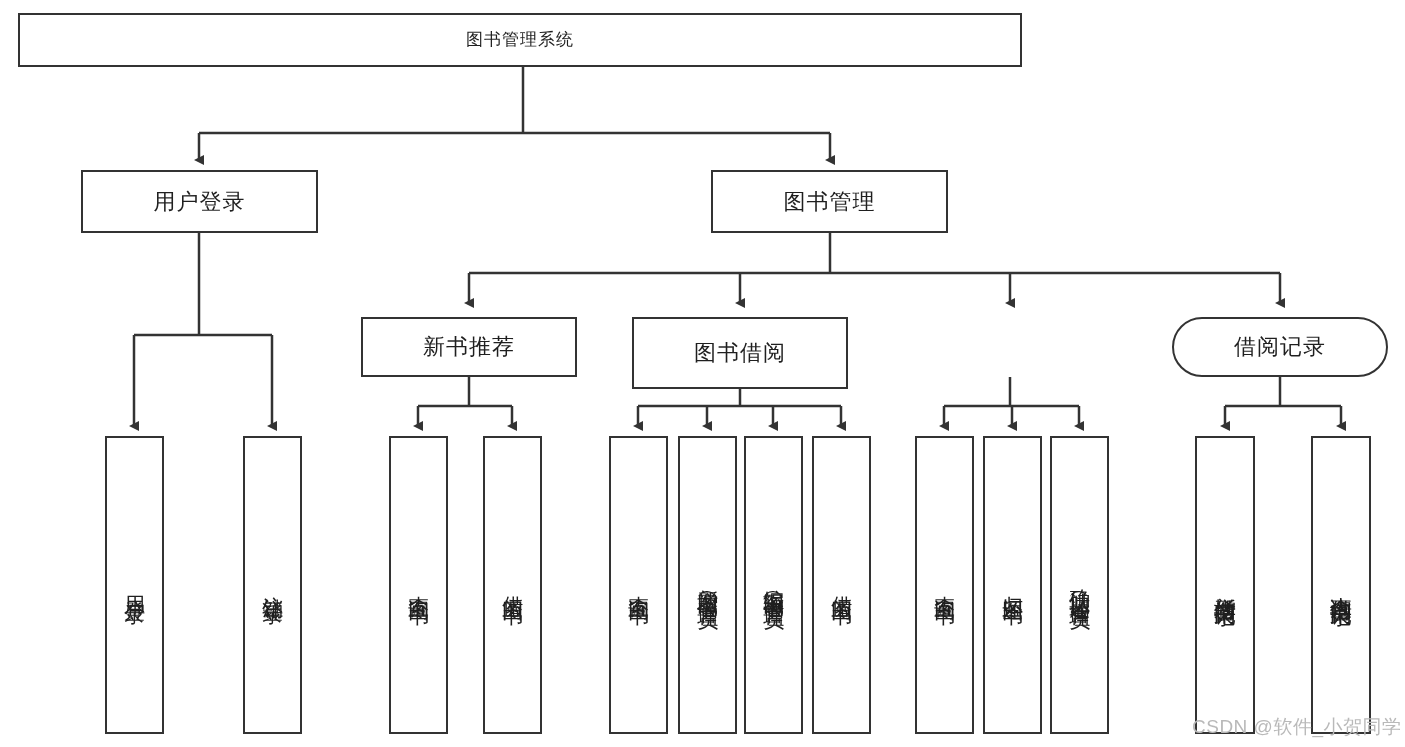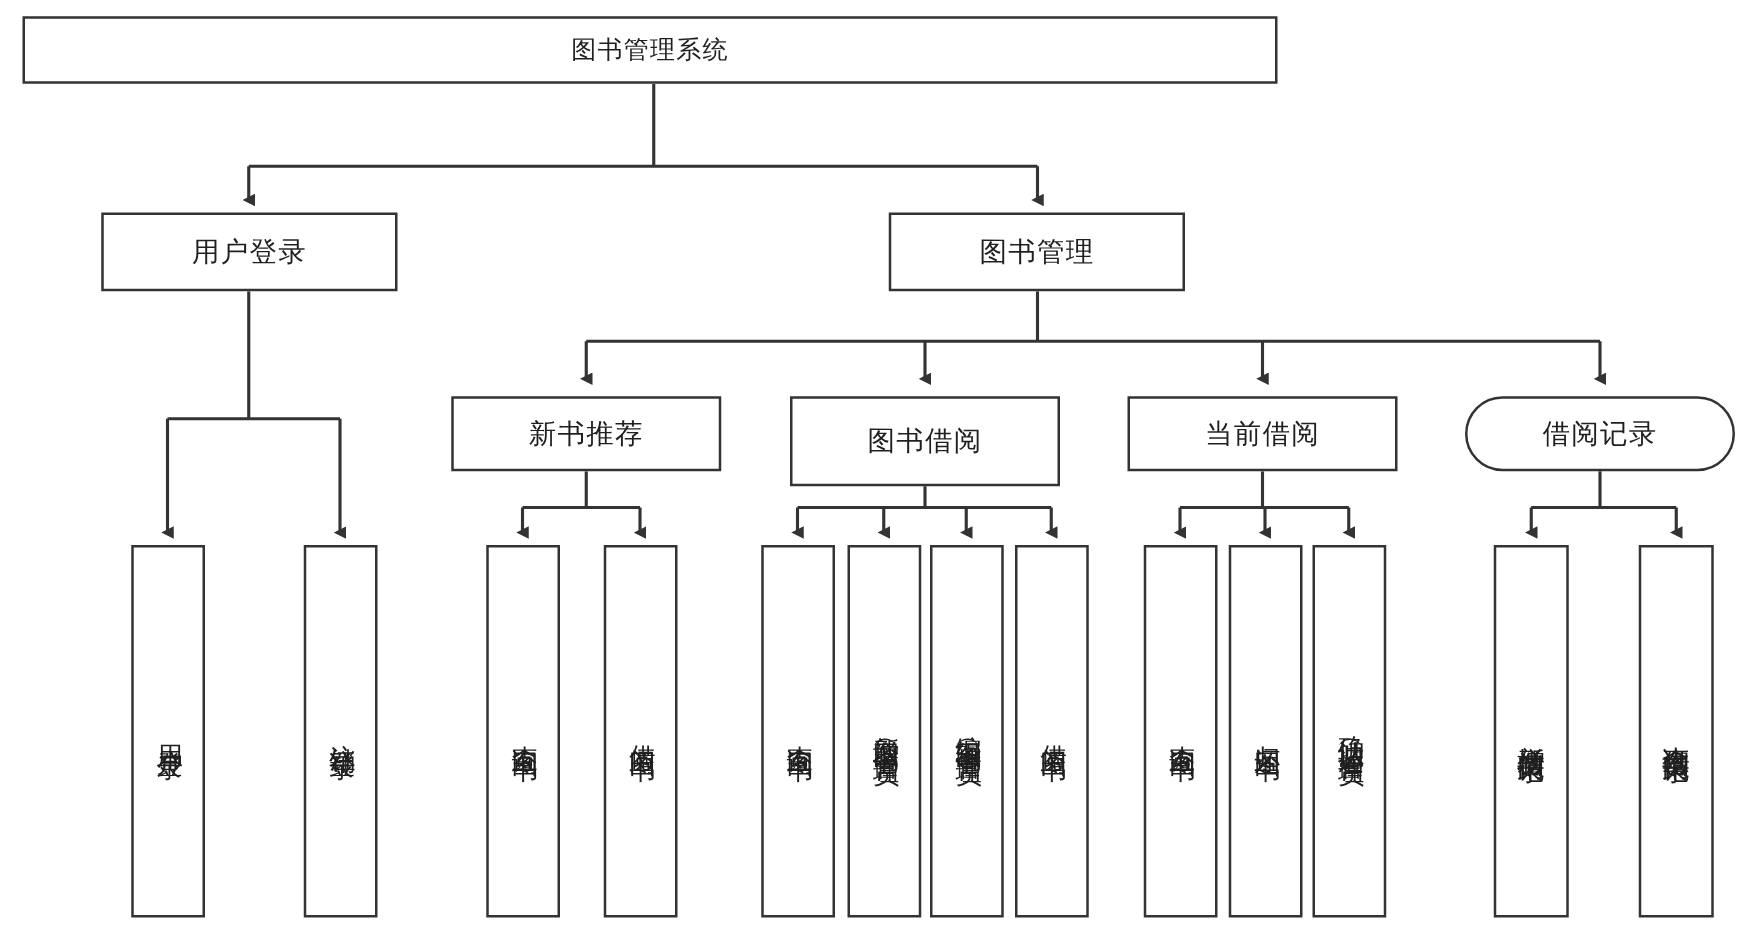--- a/index.html
+++ b/index.html
@@ -37,21 +37,21 @@
     overflow: hidden;
   }
   .node-label {
     font-size: 22px;
     line-height: 1.25;
     letter-spacing: 1px;
     color: #1f1f1f;
     white-space: nowrap;
     text-align: center;
   }
-  .node.root .node-label { font-size: 20px; }
+  .node.root .node-label { font-size: 17px; }
 
   
   .node.leaf {
     align-items: center;
     justify-content: center;
   }
   .node.leaf .node-label {
     writing-mode: vertical-rl;
     text-orientation: upright;
     font-size: 21px;
@@ -141,23 +141,20 @@
   <div class="node" style="left:361px; top:317px; width:216px; height:60px;">
     <span class="node-label">新书推荐</span>
   </div>
 
   <div class="node" style="left:711px; top:170px; width:237px; height:63px;">
     <span class="node-label">图书管理</span>
   </div>
   <div class="node" style="left:632px; top:317px; width:216px; height:72px;">
     <span class="node-label">图书借阅</span>
   </div>
-  <div class="node" style="left:902px; top:317px; width:216px; height:60px;">
-    <span class="node-label">当前借阅</span>
-  </div>
   <div class="node" style="left:1172px; top:317px; width:216px; height:60px;border-radius:30px;">
     <span class="node-label">借阅记录</span>
   </div>
 
   <div class="node leaf" style="left:105px; top:436px; width:59px; height:298px;">
     <span class="node-label">用户登录</span>
   </div>
   <div class="node leaf" style="left:243px; top:436px; width:59px; height:298px;">
     <span class="node-label">注销登录</span>
   </div>
@@ -192,14 +189,15 @@
     <span class="node-label">确认归还（管理员）</span>
   </div>
 
   <div class="node leaf wide" style="left:1195px; top:436px; width:60px; height:298px;">
     <span class="node-label">新增借阅记录</span>
   </div>
   <div class="node leaf wide" style="left:1311px; top:436px; width:60px; height:298px;">
     <span class="node-label">查询借阅记录</span>
   </div>
 
+  <div class="watermark">CSDN @软件_小贺同学</div>
 
 </div>
 
 </body></html>

